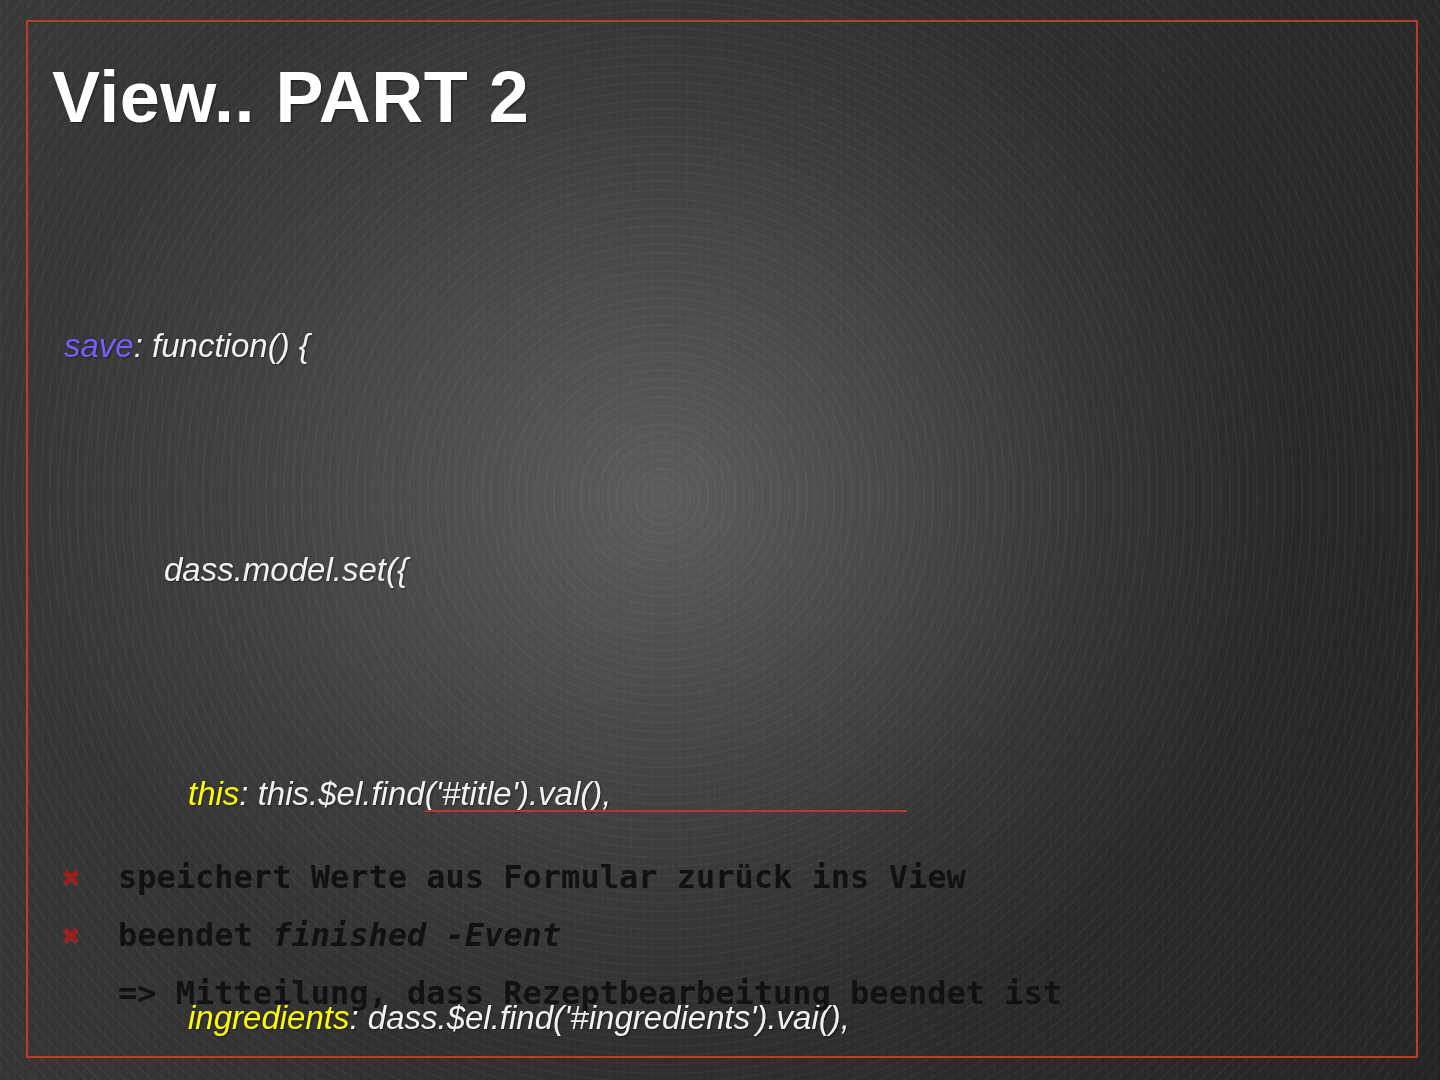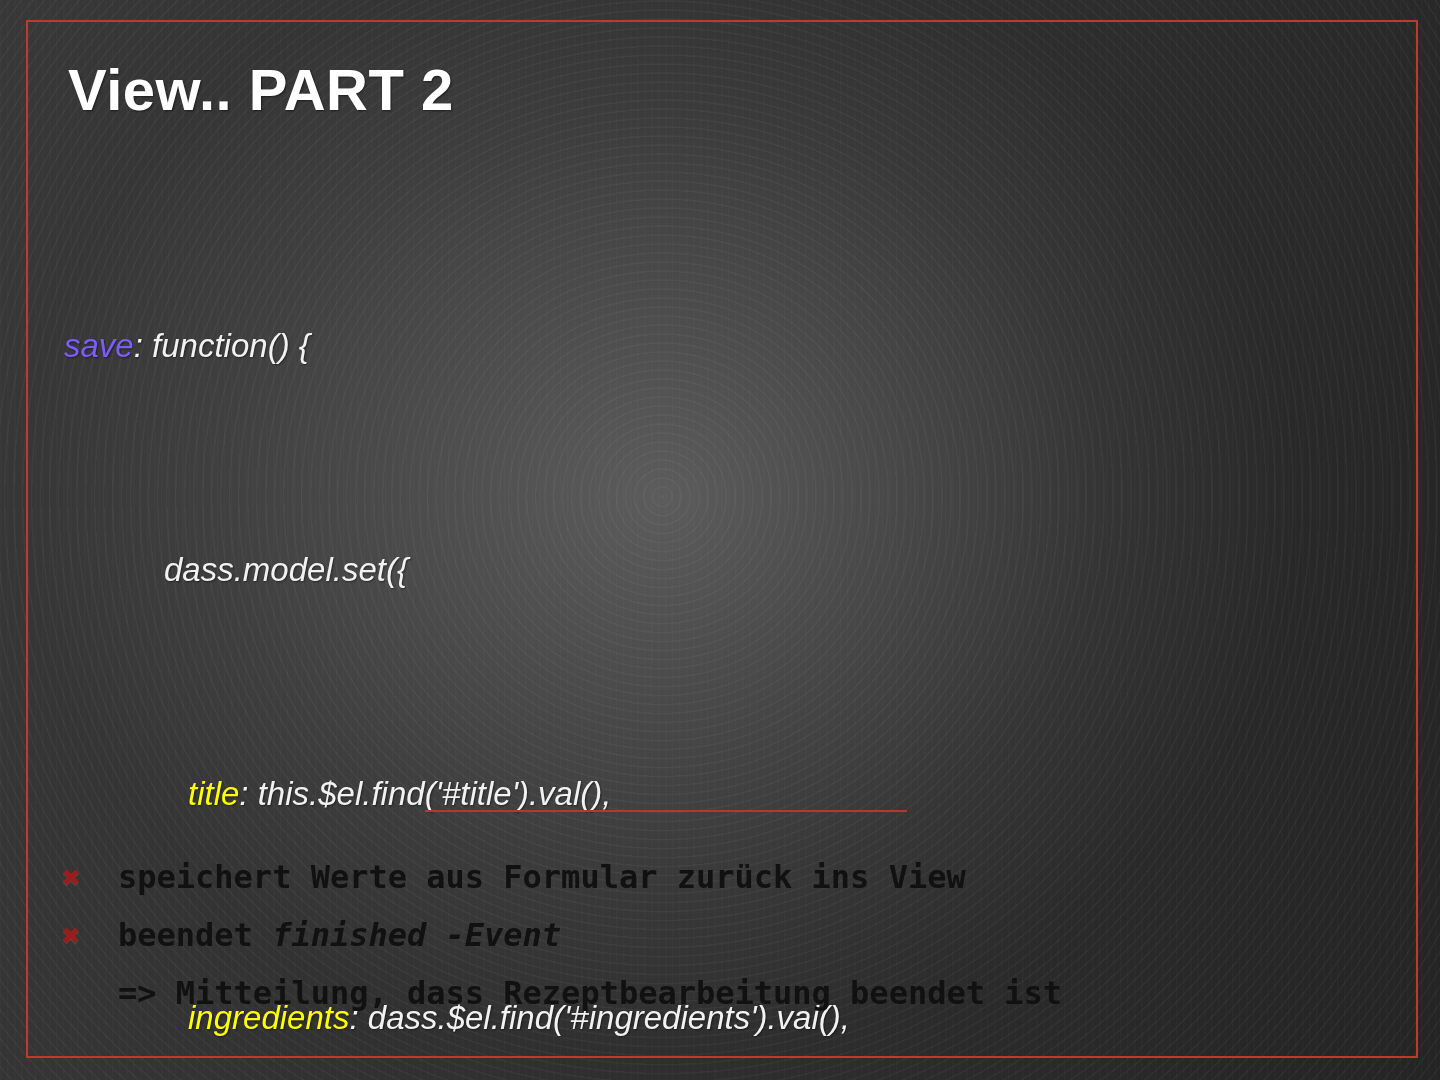--- a/index.html
+++ b/index.html
@@ -49,26 +49,25 @@
     right: 22px;
     bottom: 22px;
     border: 2px solid #c0392b;
     pointer-events: none;
   }
 
   .title {
     position: absolute;
     left: 52px;
     top: 56px;
-    font-size: 58px;
+    font-size: 72px;
     font-weight: bold;
     color: #ffffff;
     letter-spacing: 0.5px;
     text-shadow: 1px 1px 2px rgba(0,0,0,0.5);
-    margin-left: 16px;
   }
 
   .code {
     position: absolute;
     left: 64px;
     top: 206px;
     width: 1300px;
     font-size: 33px;
     line-height: 56px;
     color: #f2f2f2;
@@ -131,21 +130,21 @@
   <div class="texture2"></div>
   <div class="border-frame"></div>
 
   <div class="title">View.. PART 2</div>
 
   <div class="code">
     <span class="line"><span class="kw-save">save</span><span>: function() {</span></span>
 
     <span class="line indent1"><span>dass.model.set({</span></span>
 
-    <span class="line indent2"><span class="kw-prop">title</span><span>: this.$el.find('#title').val(),</span></span>
+    <span class="line indent2"><span class="kw-prop">this</span><span>: this.$el.find('#title').val(),</span></span>
 
     <span class="line indent2"><span class="kw-prop">ingredients</span><span>: dass.$el.find('#ingredients').val(),</span></span>
 
     
 
     
 
     
 
     

